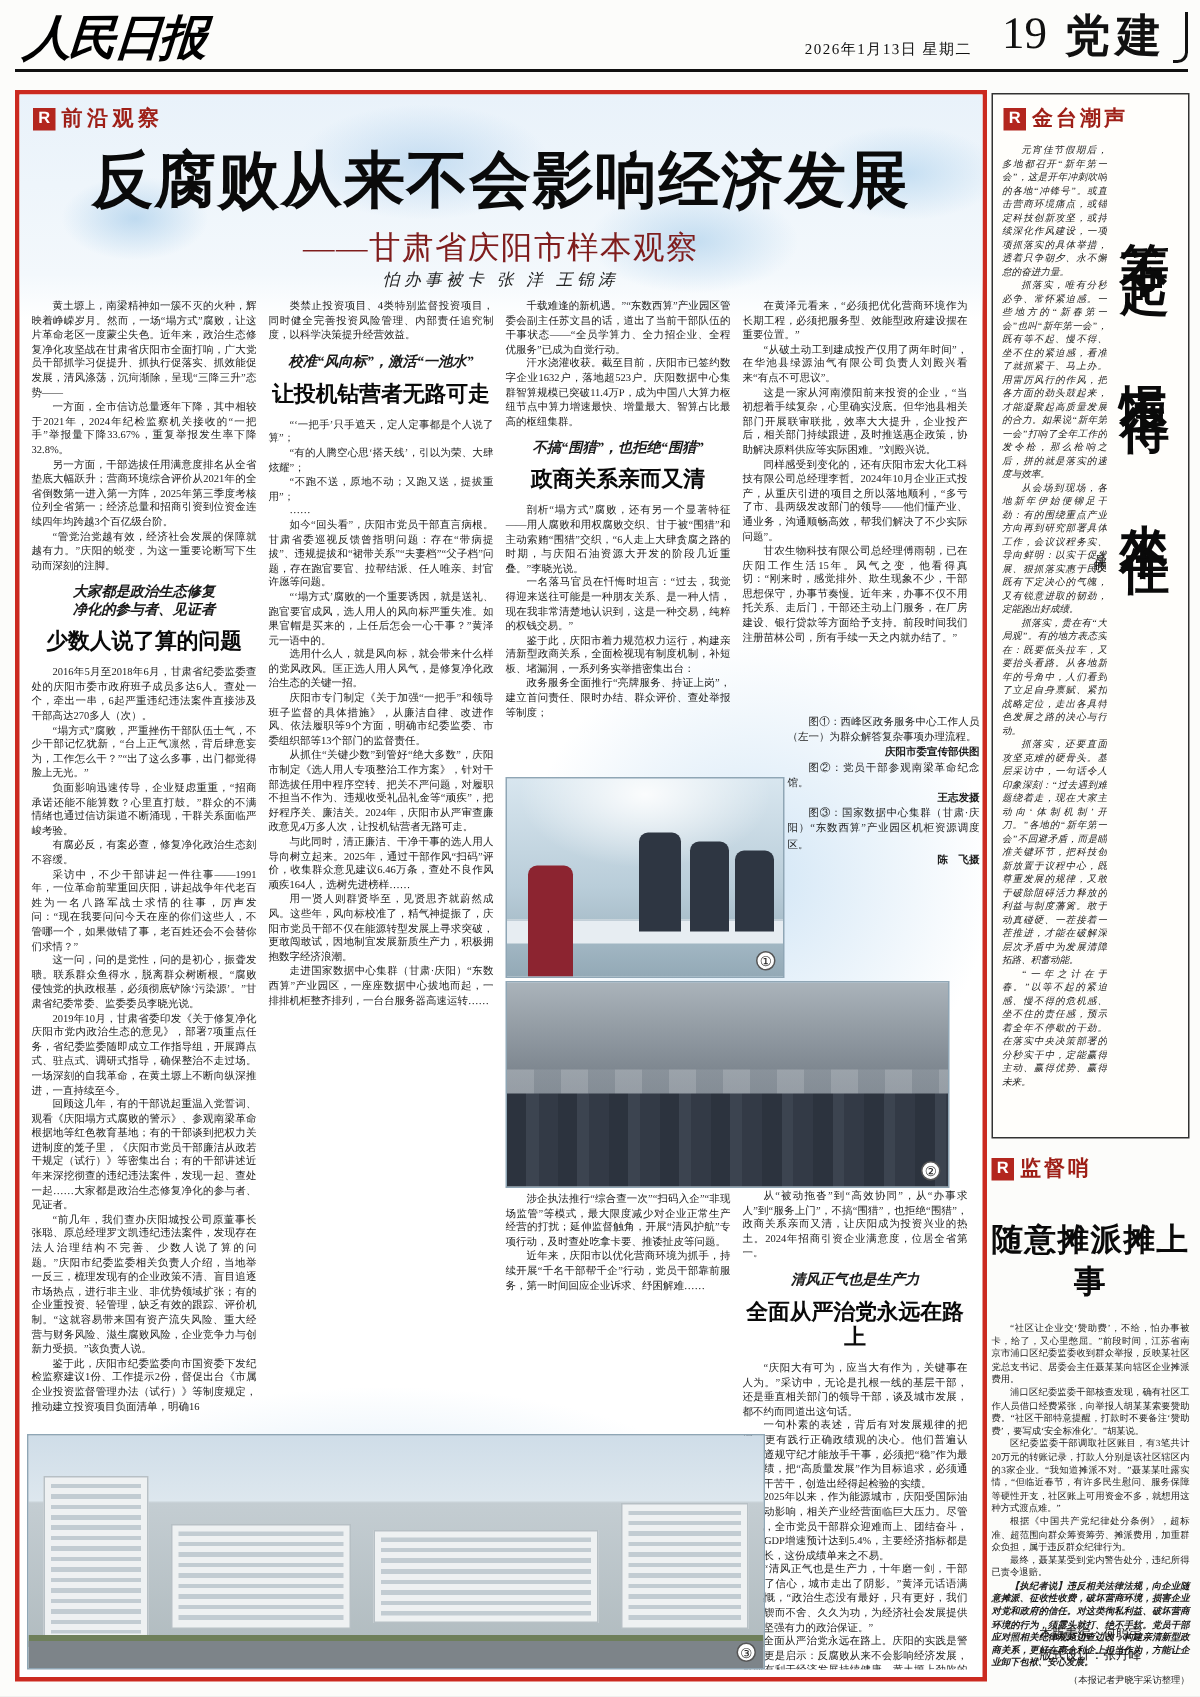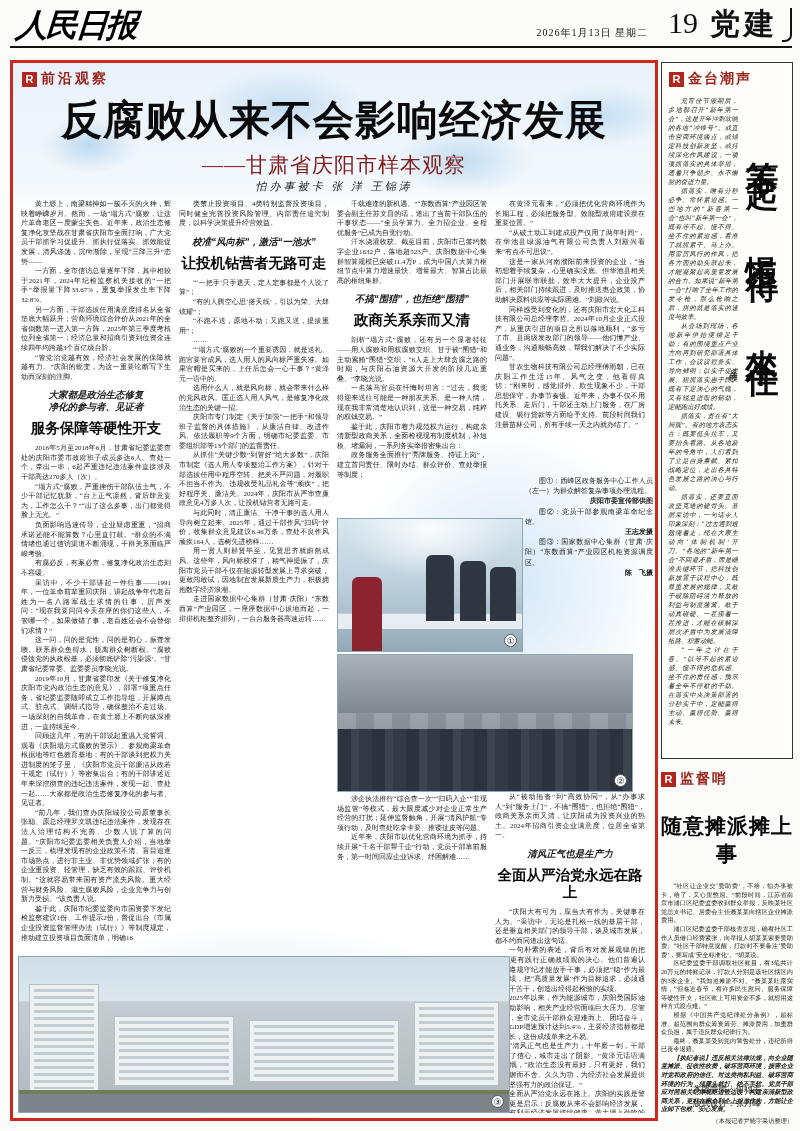--- a/index.html
+++ b/index.html
@@ -145,41 +145,42 @@
     <div class="dek">——甘肃省庆阳市样本观察</div>
     <div class="byline">怕办事被卡  张 洋  王锦涛</div>
 
     <div class="col c1">
       <p>黄土塬上，南梁精神如一簇不灭的火种，辉映着峥嵘岁月。然而，一场“塌方式”腐败，让这片革命老区一度蒙尘失色。近年来，政治生态修复净化攻坚战在甘肃省庆阳市全面打响，广大党员干部抓学习促提升、抓执行促落实、抓效能促发展，清风涤荡，沉疴渐除，呈现“三降三升”态势——</p>
       <p>一方面，全市信访总量逐年下降，其中相较于2021年，2024年纪检监察机关接收的“一把手”举报量下降33.67%，重复举报发生率下降32.8%。</p>
       <p>另一方面，干部选拔任用满意度排名从全省垫底大幅跃升；营商环境综合评价从2021年的全省倒数第一进入第一方阵，2025年第三季度考核位列全省第一；经济总量和招商引资到位资金连续四年均跨越3个百亿级台阶。</p>
       <p>“管党治党越有效，经济社会发展的保障就越有力。”庆阳的蜕变，为这一重要论断写下生动而深刻的注脚。</p>
       <div class="cross-italic">大家都是政治生态修复
 净化的参与者、见证者</div>
-      <div class="cross-bold">服务保障等硬性开支</div>
+      <div class="cross-bold">少数人说了算的问题</div>
       <p>2016年5月至2018年6月，甘肃省纪委监委查处的庆阳市委市政府班子成员多达6人。查处一个，牵出一串，6起严重违纪违法案件直接涉及干部高达270多人（次）。</p>
       <p>“塌方式”腐败，严重挫伤干部队伍士气，不少干部记忆犹新，“台上正气凛然，背后肆意妄为，工作怎么干？”“出了这么多事，出门都觉得脸上无光。”</p>
       <p>负面影响迅速传导，企业疑虑重重，“招商承诺还能不能算数？心里直打鼓。”群众的不满情绪也通过信访渠道不断涌现，干群关系面临严峻考验。</p>
       <p>有腐必反，有案必查，修复净化政治生态刻不容缓。</p>
       <p>采访中，不少干部讲起一件往事——1991年，一位革命前辈重回庆阳，讲起战争年代老百姓为一名八路军战士求情的往事，厉声发问：“现在我要问问今天在座的你们这些人，不管哪一个，如果做错了事，老百姓还会不会替你们求情？”</p>
       <p>这一问，问的是党性，问的是初心，振聋发聩。联系群众鱼得水，脱离群众树断根。“腐败侵蚀党的执政根基，必须彻底铲除‘污染源’。”甘肃省纪委常委、监委委员李晓光说。</p>
       <p>2019年10月，甘肃省委印发《关于修复净化庆阳市党内政治生态的意见》，部署7项重点任务，省纪委监委随即成立工作指导组，开展蹲点式、驻点式、调研式指导，确保整治不走过场。一场深刻的自我革命，在黄土塬上不断向纵深推进，一直持续至今。</p>
       <p>回顾这几年，有的干部说起重温入党誓词、观看《庆阳塌方式腐败的警示》、参观南梁革命根据地等红色教育基地；有的干部谈到把权力关进制度的笼子里，《庆阳市党员干部廉洁从政若干规定（试行）》等密集出台；有的干部讲述近年来深挖彻查的违纪违法案件，发现一起、查处一起……大家都是政治生态修复净化的参与者、见证者。</p>
       <p>“前几年，我们查办庆阳城投公司原董事长张聪、原总经理罗文凯违纪违法案件，发现存在法人治理结构不完善、少数人说了算的问题。”庆阳市纪委监委相关负责人介绍，当地举一反三，梳理发现有的企业政策不清、盲目追逐市场热点，进行非主业、非优势领域扩张；有的企业重投资、轻管理，缺乏有效的跟踪、评价机制。“这就容易带来国有资产流失风险、重大经营与财务风险、滋生腐败风险，企业竞争力与创新力受损。”该负责人说。</p>
       <p>鉴于此，庆阳市纪委监委向市国资委下发纪检监察建议1份、工作提示2份，督促出台《市属企业投资监督管理办法（试行）》等制度规定，推动建立投资项目负面清单，明确16</p>
     </div>
 
     <div class="col c2">
       <p>类禁止投资项目、4类特别监督投资项目，同时健全完善投资风险管理、内部责任追究制度，以科学决策提升经营效益。</p>
       <div class="cross-italic">校准“风向标”，激活“一池水”</div>
       <div class="cross-bold">让投机钻营者无路可走</div>
       <p>“‘一把手’只手遮天，定人定事都是个人说了算”；</p>
       <p>“有的人腾空心思‘搭天线’，引以为荣、大肆炫耀”；</p>
       <p>“不跑不送，原地不动；又跑又送，提拔重用”；</p>
       <p>……</p>
+      <p>如今“回头看”，庆阳市党员干部直言病根。甘肃省委巡视反馈曾指明问题：存在“带病提拔”、违规提拔和“裙带关系”“夫妻档”“父子档”问题，存在跑官要官、拉帮结派、任人唯亲、封官许愿等问题。</p>
       <p>“‘塌方式’腐败的一个重要诱因，就是送礼、跑官要官成风，选人用人的风向标严重失准。如果官帽是买来的，上任后怎会一心干事？”黄泽元一语中的。</p>
       <p>选用什么人，就是风向标，就会带来什么样的党风政风。匡正选人用人风气，是修复净化政治生态的关键一招。</p>
       <p>庆阳市专门制定《关于加强“一把手”和领导班子监督的具体措施》，从廉洁自律、改进作风、依法履职等9个方面，明确市纪委监委、市委组织部等13个部门的监督责任。</p>
       <p>从抓住“关键少数”到管好“绝大多数”，庆阳市制定《选人用人专项整治工作方案》，针对干部选拔任用中程序空转、把关不严问题，对履职不担当不作为、违规收受礼品礼金等“顽疾”，把好程序关、廉洁关。2024年，庆阳市从严审查廉政意见4万多人次，让投机钻营者无路可走。</p>
       <p>与此同时，清正廉洁、干净干事的选人用人导向树立起来。2025年，通过干部作风“扫码”评价，收集群众意见建议6.46万条，查处不良作风顽疾164人，选树先进榜样……</p>
       <p>用一贤人则群贤毕至，见贤思齐就蔚然成风。这些年，风向标校准了，精气神提振了，庆阳市党员干部不仅在能源转型发展上寻求突破，更敢闯敢试，因地制宜发展新质生产力，积极拥抱数字经济浪潮。</p>
       <p>走进国家数据中心集群（甘肃·庆阳）“东数西算”产业园区，一座座数据中心拔地而起，一排排机柜整齐排列，一台台服务器高速运转……</p>
     </div>
 
     <div class="col c3a">

